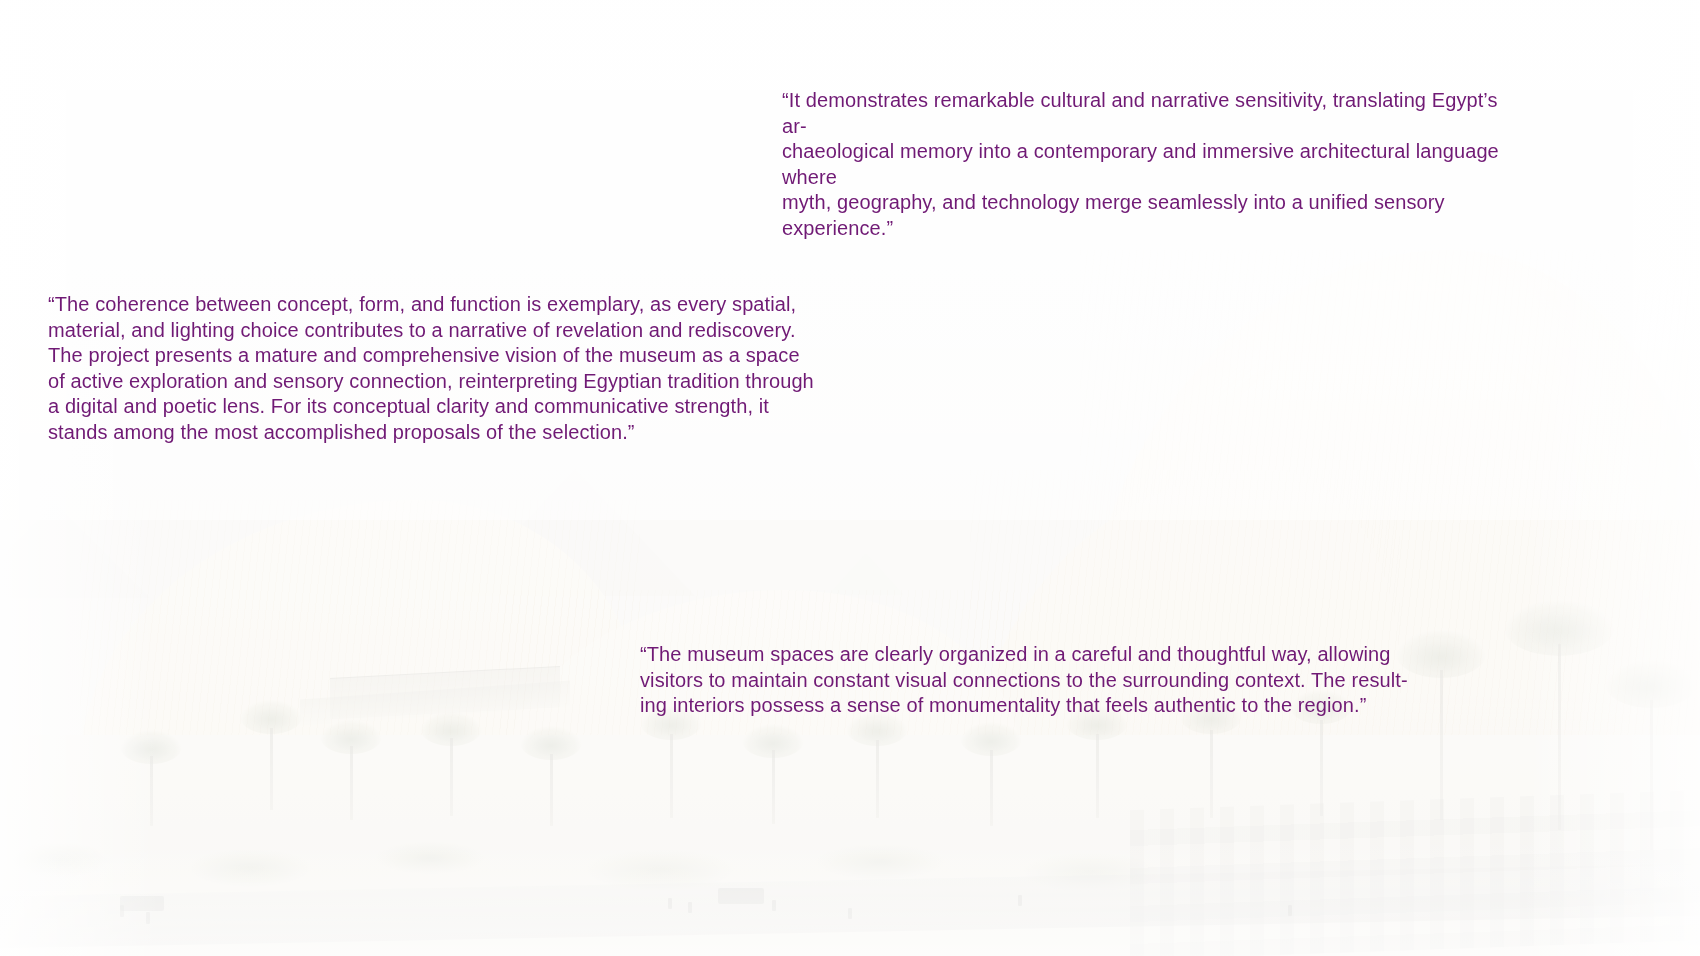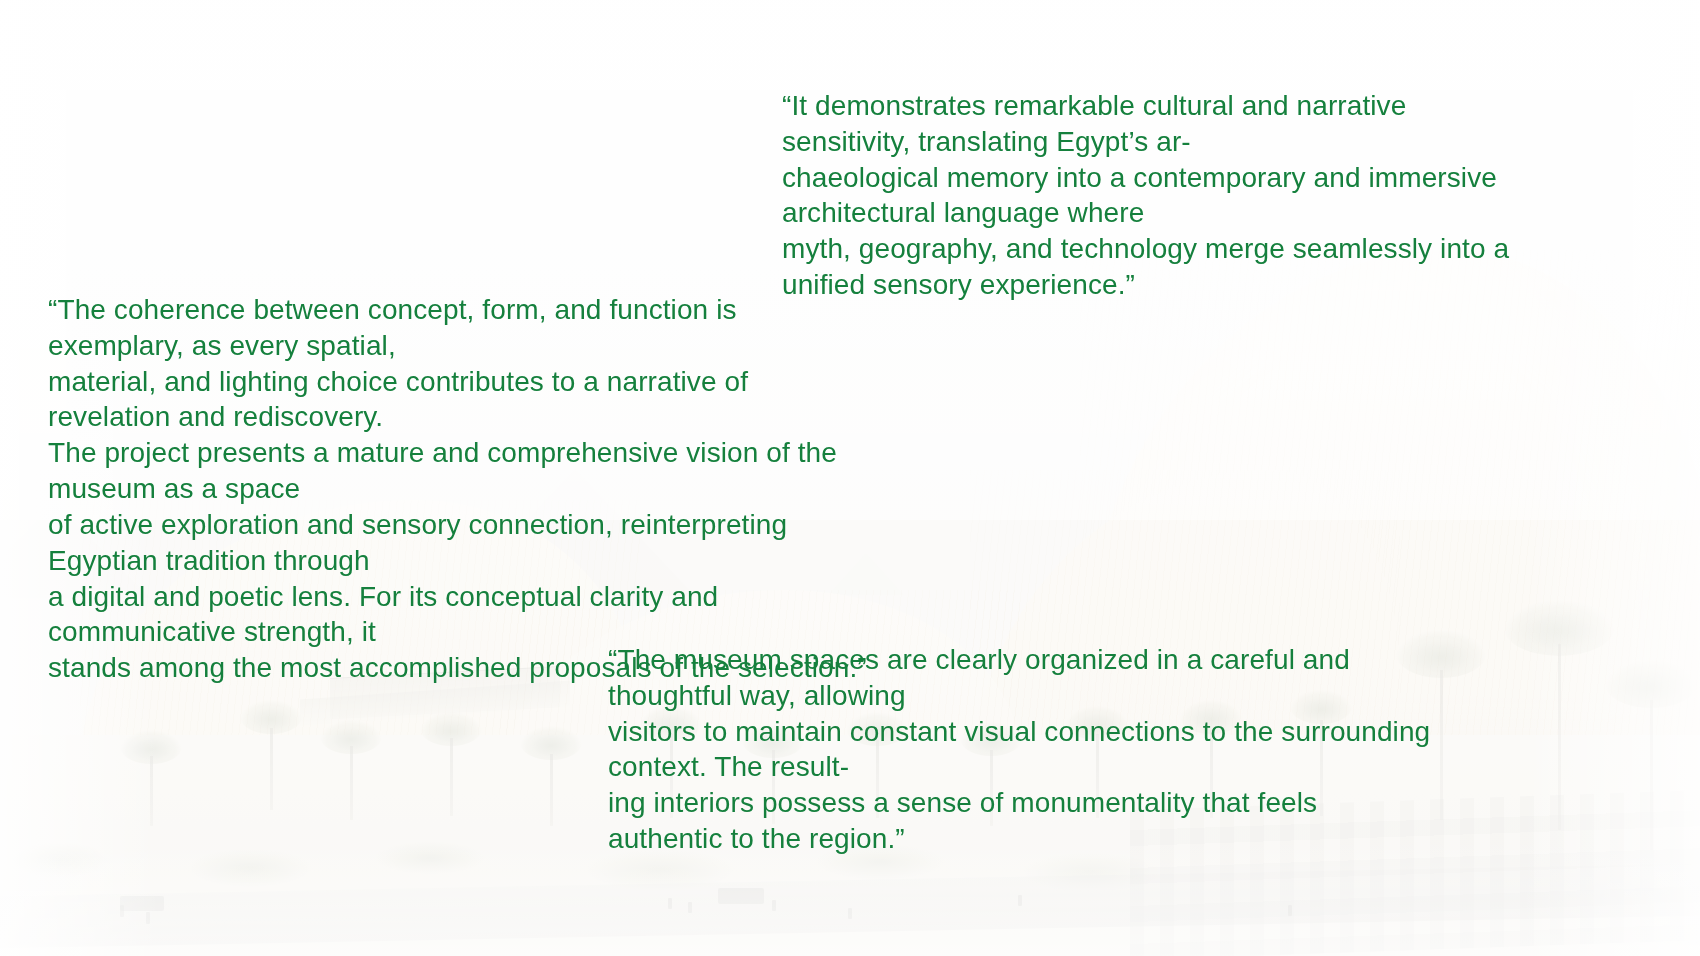--- a/index.html
+++ b/index.html
@@ -252,39 +252,39 @@
   }
   .wash-bottom {
     position: absolute;
     left: 0; bottom: 0; width: 1700px; height: 120px;
     background: linear-gradient(0deg, rgba(255,255,255,.55), rgba(255,255,255,0));
   }
 
   
   .quote {
     position: absolute;
-    color: #15803d;
-    font-size: 28px;
+    color: #701a75;
+    font-size: 20px;
     line-height: 1.28;
     letter-spacing: .1px;
     white-space: pre-line;
   }
   #quote-jury-1 {
     left: 782px;
     top: 88px;
     width: 730px;
     text-align: left;
   }
   #quote-jury-2 {
     left: 48px;
     top: 292px;
     width: 820px;
   }
   #quote-jury-3 {
-    left: 608px;
+    left: 640px;
     top: 642px;
     width: 830px;
   }
 </style>
 </head>
 <body>
 
 <div id="page">
 
   <div id="render">

